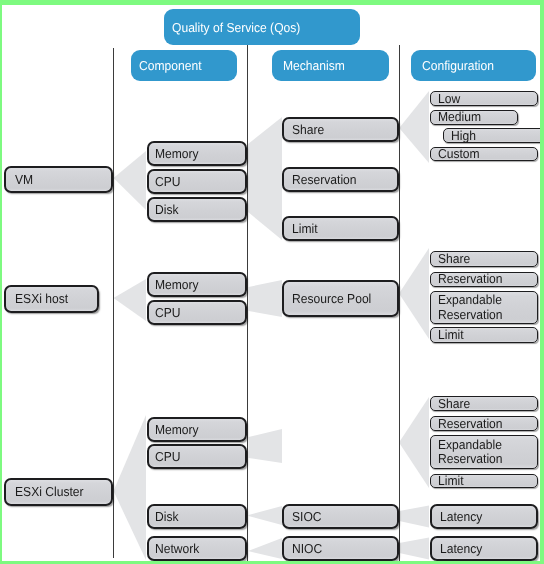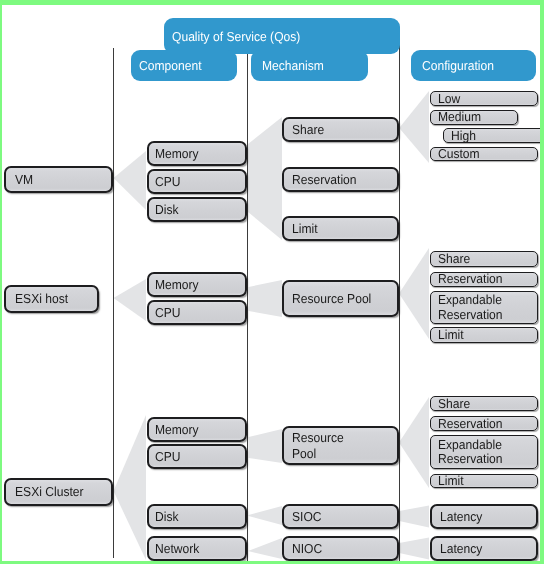--- a/index.html
+++ b/index.html
@@ -47,28 +47,28 @@
     <polygon fill="#e3e4e6" points="429,248 429,339 399,293.5"></polygon>
     <polygon fill="#e3e4e6" points="429,397 429,488 399,442.5"></polygon>
     <polygon fill="#e3e4e6" points="399.2,511 429,505.5 429,527.5 399.2,521"></polygon>
     <polygon fill="#e3e4e6" points="399.2,543 429,537.5 429,559.5 399.2,553"></polygon>
   </svg>
 
   <div class="vline" style="left:113px;top:48px;height:510px;"></div>
   <div class="vline" style="left:246.8px;top:44.5px;height:516px;"></div>
   <div class="vline" style="left:398.8px;top:44.5px;height:516px;"></div>
 
-  <div class="blue" style="left:164px;top:18px;width:236px;height:36px;">
+  <div class="blue" style="left:164px;top:9px;width:196px;height:36px;">
     <span class="lbl" style="left:8.3px">Quality of Service (Qos)</span>
   </div>
 
   <div class="blue" style="left:131px;top:50px;width:106px;height:31px;">
     <span class="lbl" style="left:8.4px">Component</span>
   </div>
-  <div class="blue" style="left:251px;top:50px;width:117px;height:31px;">
+  <div class="blue" style="left:272px;top:50px;width:117px;height:31px;">
     <span class="lbl" style="left:11px">Mechanism</span>
   </div>
   <div class="blue" style="left:411px;top:50px;width:125px;height:31px;padding-left:48px;">
     <span class="lbl" style="left:10.8px">Configuration</span>
   </div>
 
   <div class="gbox lvl" style="left:4px;top:166px;width:109px;height:27px;">
     <span class="lbl">VM</span>
   </div>
   <div class="gbox lvl" style="left:4px;top:285px;width:95px;height:28px;">
@@ -110,24 +110,20 @@
     <span class="lbl">Share</span>
   </div>
   <div class="gbox" style="left:282px;top:167px;width:117px;height:25px;">
     <span class="lbl">Reservation</span>
   </div>
   <div class="gbox" style="left:282px;top:216px;width:117px;height:25px;">
     <span class="lbl">Limit</span>
   </div>
   <div class="gbox" style="left:282px;top:280px;width:117px;height:37px;">
     <span class="lbl">Resource Pool</span>
-  </div>
-  <div class="gbox" style="left:282px;top:426px;width:117px;height:39px;">
-    <span class="lbl">Resource
-Pool</span>
   </div>
   <div class="gbox" style="left:282px;top:504px;width:117px;height:25px;">
     <span class="lbl">SIOC</span>
   </div>
   <div class="gbox" style="left:282px;top:536px;width:117px;height:25px;">
     <span class="lbl">NIOC</span>
   </div>
 
   <div class="gbox sm" style="left:430px;top:91px;width:108px;height:15px;">
     <span class="lbl">Low</span>

